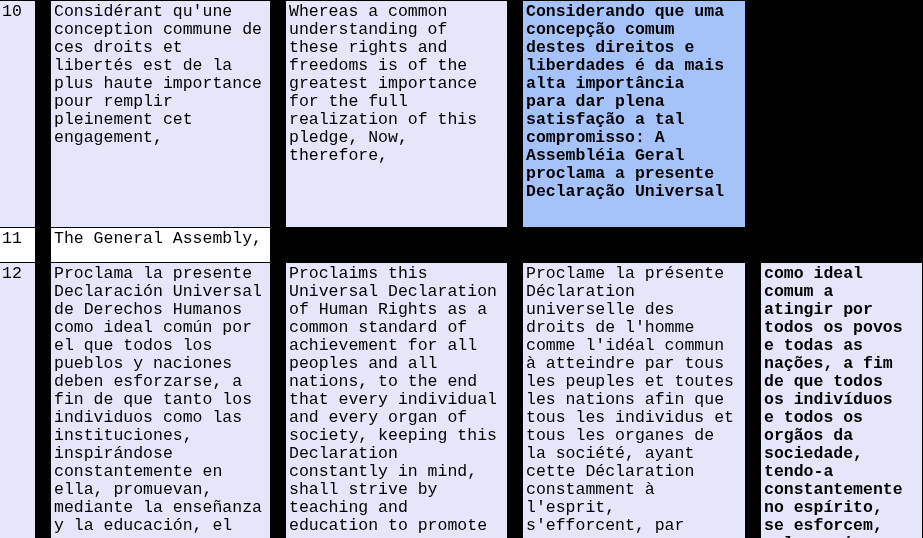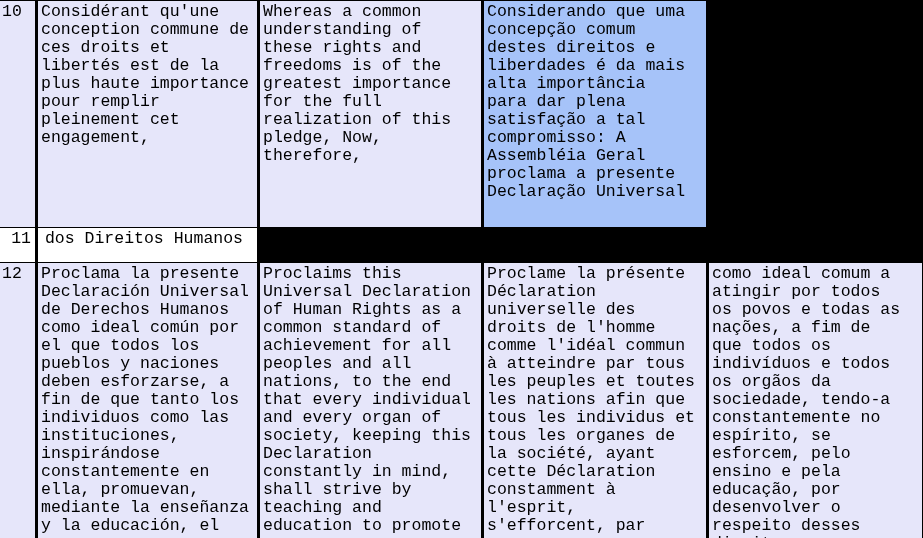--- a/index.html
+++ b/index.html
@@ -23,55 +23,55 @@
     background: var(--grid-color, #000000);
     display: flex;
     flex-direction: column;
     gap: 1px;
     padding: 1px 1px 0 0;
     overflow: hidden;
   }
   .row {
     display: grid;
     grid-template-columns: 35px 219px 221px 222px 1fr;
-    column-gap: 3px;
+    column-gap: 16px;
     background: var(--grid-color, #000000);
     flex: 0 0 auto;
   }
   .row-10 { height: 226px; }
-  .row-11 { height: 34px; text-align: right; }
+  .row-11 { height: 34px; }
   .row-12 { height: 280px; }
   .cell {
     background: #ffffff;
     box-sizing: border-box;
     padding: 2px 4px 0 3px;
     overflow: hidden;
     white-space: normal;
     word-spacing: normal;
   }
   .cell.num { padding-left: 2px; }
-  .cell.col-pt { padding-right: 14px; }
+  .cell.col-pt { padding-right: 14px; font-weight: bold; }
   .row.tinted .cell { background: var(--row-tint, #e6e6fa); }
   .cell.selected { background: var(--selection-color, #a6c3f9) !important; }
 </style>
 </head>
 <body>
 
 <div class="table">
 
   <div class="row row-10 tinted">
     <div class="cell num">10</div>
     <div class="cell col-fr">Considérant qu'une conception commune de ces droits et libertés est de la plus haute importance pour remplir pleinement cet engagement,</div>
     <div class="cell col-en">Whereas a common understanding of these rights and freedoms is of the greatest importance for the full realization of this pledge, Now, therefore,</div>
     <div class="cell col-pt selected">Considerando que uma concepção comum destes direitos e liberdades é da mais alta importância para dar plena satisfação a tal compromisso: A Assembléia Geral proclama a presente Declaração Universal</div>
   </div>
 
   <div class="row row-11">
     <div class="cell num">11</div>
-    <div class="cell col-pt">dos Direitos Humanos</div>
+    <div class="cell col-en">The General Assembly,</div>
   </div>
 
   <div class="row row-12 tinted">
     <div class="cell num">12</div>
     <div class="cell col-es">Proclama la presente Declaración Universal de Derechos Humanos como ideal común por el que todos los pueblos y naciones deben esforzarse, a fin de que tanto los individuos como las instituciones, inspirándose constantemente en ella, promuevan, mediante la enseñanza y la educación, el</div>
     <div class="cell col-en">Proclaims this Universal Declaration of Human Rights as a common standard of achievement for all peoples and all nations, to the end that every individual and every organ of society, keeping this Declaration constantly in mind, shall strive by teaching and education to promote</div>
     <div class="cell col-fr">Proclame la présente Déclaration universelle des droits de l'homme comme l'idéal commun à atteindre par tous les peuples et toutes les nations afin que tous les individus et tous les organes de la société, ayant cette Déclaration constamment à l'esprit, s'efforcent, par</div>
     <div class="cell col-pt">como ideal comum a atingir por todos os povos e todas as nações, a fim de que todos os indivíduos e todos os orgãos da sociedade, tendo-a constantemente no espírito, se esforcem, pelo ensino e pela educação, por desenvolver o respeito desses direitos e liberdades e por promover, por</div>
   </div>
 

